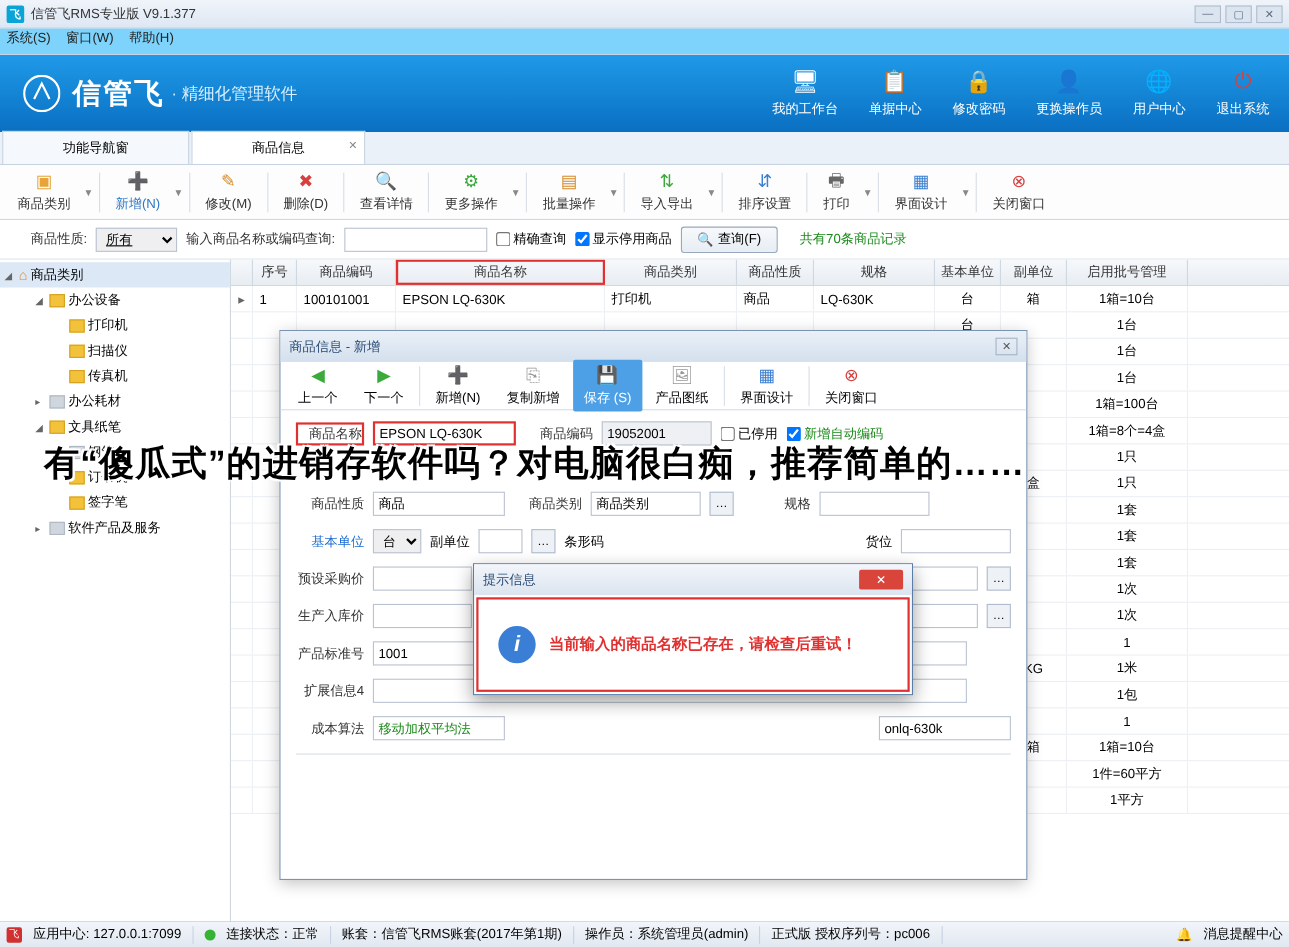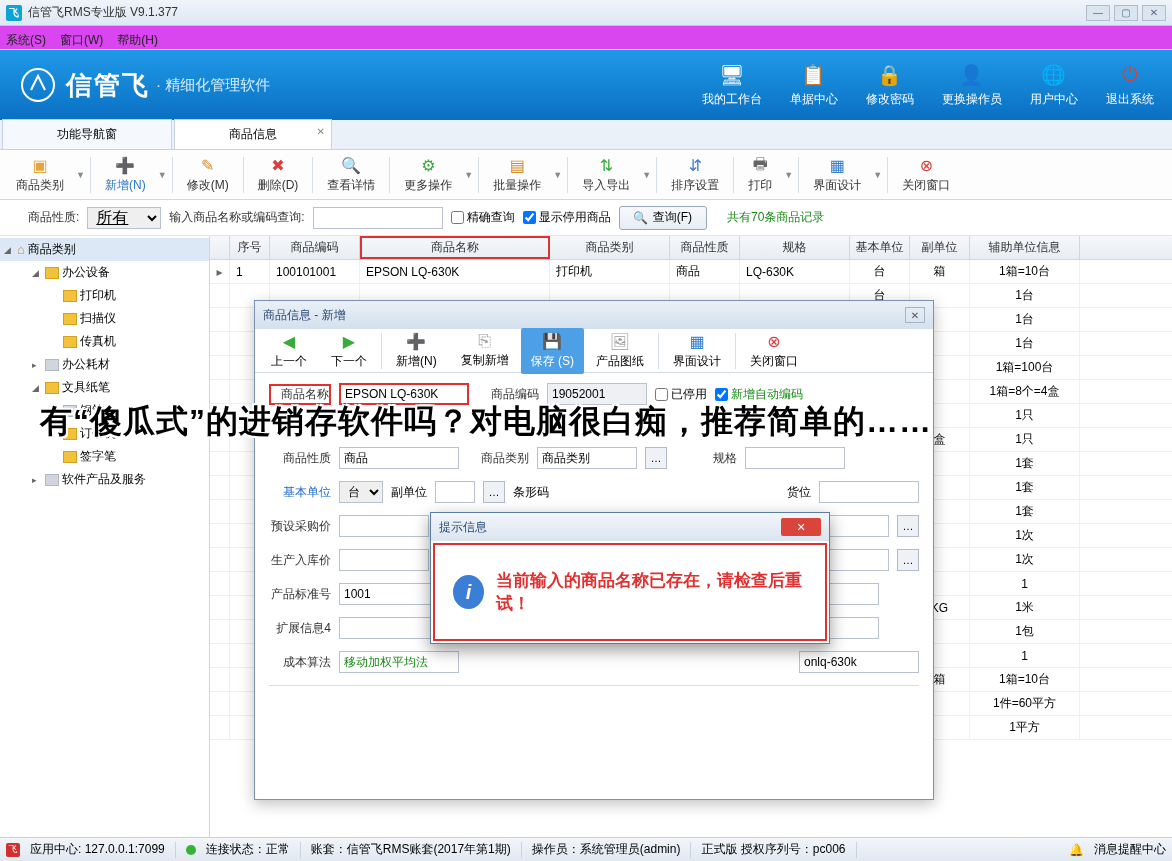--- a/index.html
+++ b/index.html
@@ -6,21 +6,21 @@
 body { width: 1172px; height: 861px; background: #fff; font-size: 12px; overflow: hidden; position: relative; }
 
 
 .titlebar { height: 26px; background: linear-gradient(#f0f4fa, #dde7f3); display: flex; align-items: center; padding: 0 6px; border-bottom: 1px solid #c0c8d2; }
 .titlebar .app-icon { width: 16px; height: 16px; background: #0aa4d6; display: inline-flex; align-items: center; justify-content: center; color: #fff; font-weight: bold; font-size: 10px; border-radius: 2px; }
 .titlebar .title { margin-left: 6px; color: #333; }
 .titlebar .win-controls { margin-left: auto; display: flex; gap: 4px; }
 .titlebar .win-btn { width: 24px; height: 16px; background: #dbe5f0; border: 1px solid #b0bccd; display: flex; align-items: center; justify-content: center; font-size: 10px; color: #5a6b82; }
 
 
-.menubar { height: 24px; background: #d946ef; display: flex; align-items: flex-end; padding: 0 6px; gap: 14px; border-bottom: 1px solid #c7d3e2; }
+.menubar { height: 24px; background: #7dd3fc; display: flex; align-items: flex-start; padding: 0 6px; gap: 14px; border-bottom: 1px solid #c7d3e2; }
 .menubar .menu-item { color: #222; cursor: default; }
 
 
 .banner { height: 70px; background: linear-gradient(#1f9ae8, #0a6fc2); display: flex; align-items: center; padding: 0 18px; color: #fff; }
 .banner .brand-logo { width: 40px; height: 40px; border-radius: 50%; display: flex; align-items: center; justify-content: center; }
 .banner .brand-name { font-size: 26px; font-weight: bold; margin-left: 8px; letter-spacing: 2px; }
 .banner .brand-sub { font-size: 15px; margin-left: 6px; color: #d7efff; }
 .banner .banner-actions { margin-left: auto; display: flex; gap: 28px; }
 .banner .ba { display: flex; flex-direction: column; align-items: center; gap: 4px; font-size: 12px; }
 .banner .ba .ba-icon { width: 28px; height: 24px; display: flex; align-items: center; justify-content: center; font-size: 20px; }
@@ -35,21 +35,21 @@
 .toolbar { height: 50px; display: flex; align-items: center; gap: 2px; border-bottom: 1px solid #d0d8e2; padding: 0 6px; background: #fdfdfd; }
 .tb-btn { display: flex; flex-direction: column; align-items: center; padding: 3px 10px; gap: 2px; color: #333; }
 .tb-btn .tb-icon { width: 20px; height: 20px; display: flex; align-items: center; justify-content: center; font-size: 16px; }
 .tb-btn.main { color: #2c77c5; }
 .tb-sep { width: 1px; height: 36px; background: #d8dee6; margin: 0 2px; }
 .tb-dd { width: 10px; color: #888; font-size: 9px; align-self: center; }
 
 
 .filter-row { height: 36px; display: flex; align-items: center; gap: 8px; padding: 0 18px 0 28px; border-bottom: 1px solid #e0e5ec; }
 .filter-row label { color: #333; }
-.filter-row select, .filter-row input[type=text] { border: 1px solid #b8c2d0; height: 22px; padding: 0 4px; font-size: 16px; text-decoration: underline; }
+.filter-row select, .filter-row input[type=text] { border: 1px solid #b8c2d0; height: 22px; padding: 0 4px; font-size: 12px; text-decoration: underline; }
 .filter-row .chk { display: flex; align-items: center; gap: 3px; }
 .filter-row .query-btn { height: 24px; padding: 0 14px; border: 1px solid #97a7bc; background: linear-gradient(#f7f9fb,#e7edf4); border-radius: 3px; display: flex; align-items: center; gap: 4px; }
 .filter-row .count { color: #1a8a1a; }
 
 
 .main-split { display: flex; height: 610px; }
 .side-tree { width: 210px; border-right: 1px solid #cfd7e1; overflow: auto; padding: 2px 0; }
 .tree-node { display: flex; align-items: center; padding: 3px 4px; gap: 3px; white-space: nowrap; }
 .tree-node .toggle { width: 10px; color: #666; font-size: 9px; }
 .tree-node .folder-icon { width: 14px; height: 12px; background: #f3c23b; border: 1px solid #d5a020; }
@@ -87,21 +87,21 @@
 .form-row .dots-btn { width: 22px; height: 22px; border: 1px solid #b0bccd; background: #eef2f7; display: flex; align-items: center; justify-content: center; font-size: 11px; }
 .form-row .chk2 { display: flex; align-items: center; gap: 3px; }
 .chk2.green { color: #1a8a1a; }
 
 
 .msgbox { position: absolute; width: 400px; border: 1px solid #5a7da8; background: #fff; box-shadow: 0 6px 16px rgba(0,0,0,.4); }
 .msgbox-title { height: 28px; background: linear-gradient(#f3f6fb,#dbe4ef); display: flex; align-items: center; padding: 0 8px; color: #2a4a74; }
 .msgbox-title .msg-close { margin-left: auto; width: 40px; height: 18px; background: #d9453a; color: #fff; display: flex; align-items: center; justify-content: center; font-size: 11px; border-radius: 2px; }
 .msgbox-body { padding: 24px 18px; display: flex; align-items: center; gap: 12px; border: 2px solid #e03030; margin: 2px; }
 .msgbox-body .info-icon { width: 34px; height: 34px; border-radius: 50%; background: #3a7fd5; color: #fff; display: flex; align-items: center; justify-content: center; font-size: 20px; font-style: italic; font-weight: bold; }
-.msgbox-body .msg-text { color: #e03030; font-weight: bold; font-size: 17px; }
+.msgbox-body .msg-text { color: #e03030; font-weight: bold; font-size: 14px; }
 .msgbox-footer { padding: 10px 14px; display: flex; justify-content: flex-end; background: #f0f0f0; }
 .msgbox-footer button { padding: 4px 22px; border: 1px solid #9aa7b8; background: linear-gradient(#fdfdfd,#e6ebf1); }
 
 
 .overlay-text { position: absolute; left: 40px; top: 400px; font-size: 32px; font-weight: 900; color: #000; text-shadow: 2px 2px 0 #fff, -2px -2px 0 #fff, 2px -2px 0 #fff, -2px 2px 0 #fff; letter-spacing: 1px; white-space: nowrap; z-index: 50; }
 
 </style>
 </head>
 <body>
 
@@ -322,21 +322,21 @@
     <div class="grid-header" id="grid-header">
         <div class="gh-cell" style="width: 20px;"></div>
         <div class="gh-cell" style="width: 40px;">序号</div>
         <div class="gh-cell" style="width: 90px;">商品编码</div>
         <div class="gh-cell highlight" style="width: 190px;">商品名称</div>
         <div class="gh-cell" style="width: 120px;">商品类别</div>
         <div class="gh-cell" style="width: 70px;">商品性质</div>
         <div class="gh-cell" style="width: 110px;">规格</div>
         <div class="gh-cell" style="width: 60px;">基本单位</div>
         <div class="gh-cell" style="width: 60px;">副单位</div>
-        <div class="gh-cell" style="width: 110px;">辅助单位信息</div>
+        <div class="gh-cell" style="width: 110px;">启用批号管理</div>
       </div>
     <div id="grid-rows">
         <div class="grid-row">
           <div class="gr-cell" style="width: 20px; justify-content: center; color: rgb(102, 102, 102);">▸</div>
           <div class="gr-cell" style="width: 40px;">1</div>
           <div class="gr-cell" style="width: 90px;">100101001</div>
           <div class="gr-cell" style="width: 190px;">EPSON LQ-630K</div>
           <div class="gr-cell" style="width: 120px;">打印机</div>
           <div class="gr-cell" style="width: 70px;">商品</div>
           <div class="gr-cell" style="width: 110px;">LQ-630K</div>

